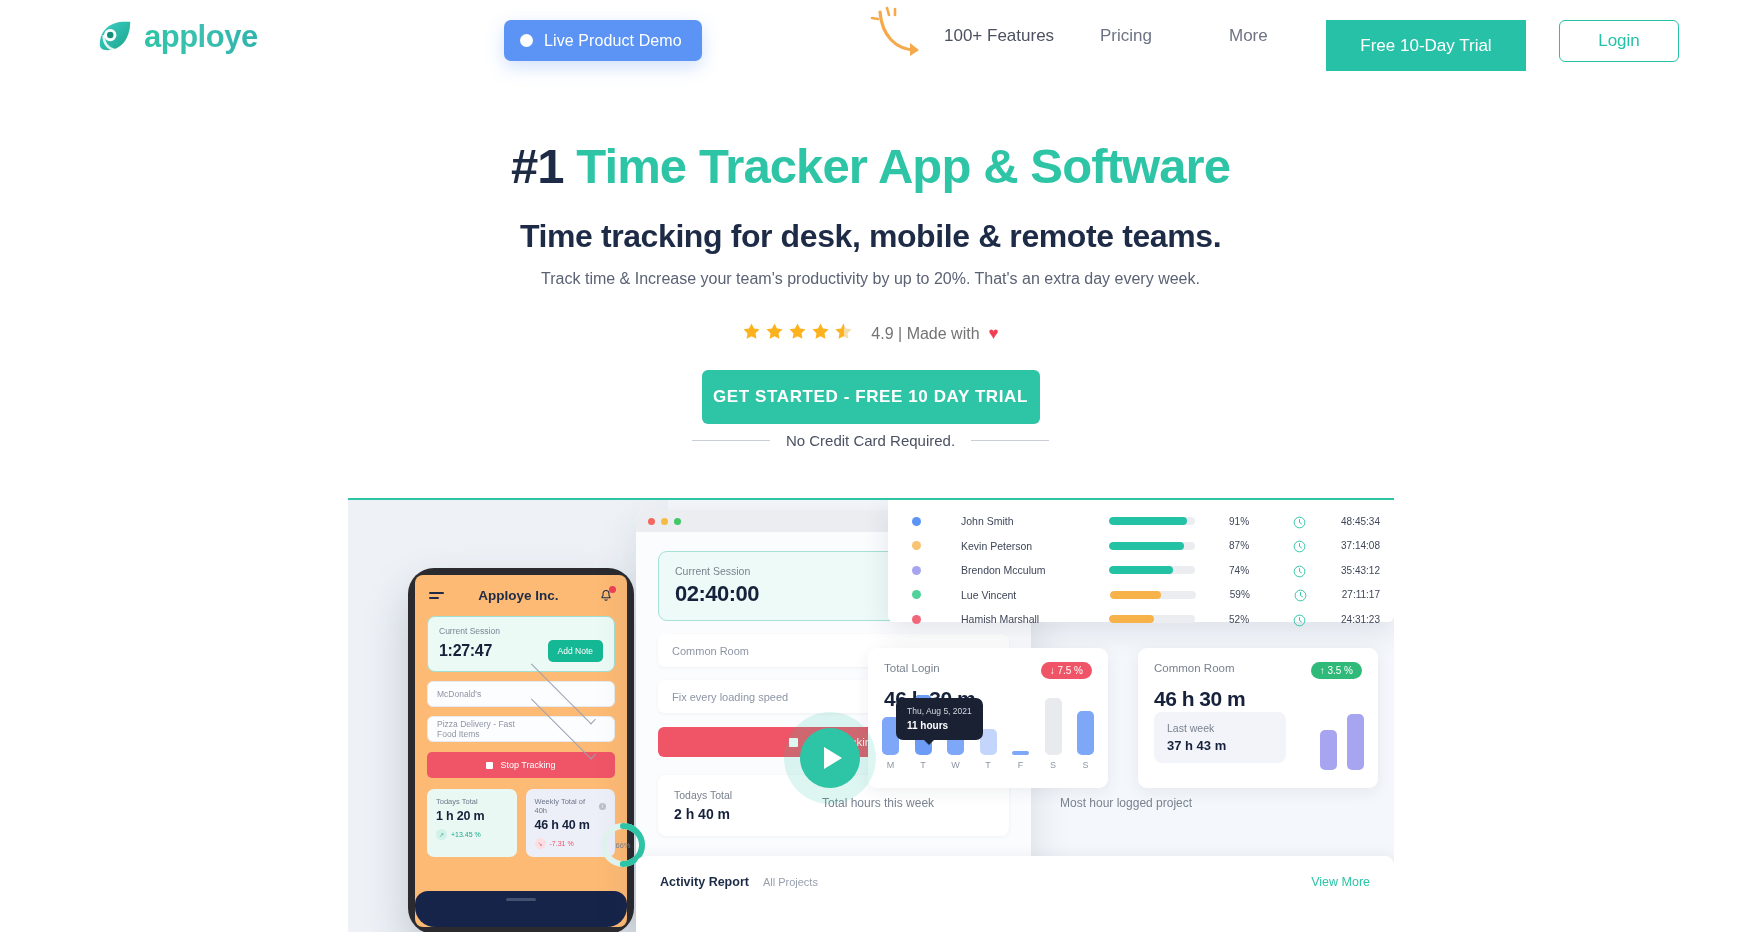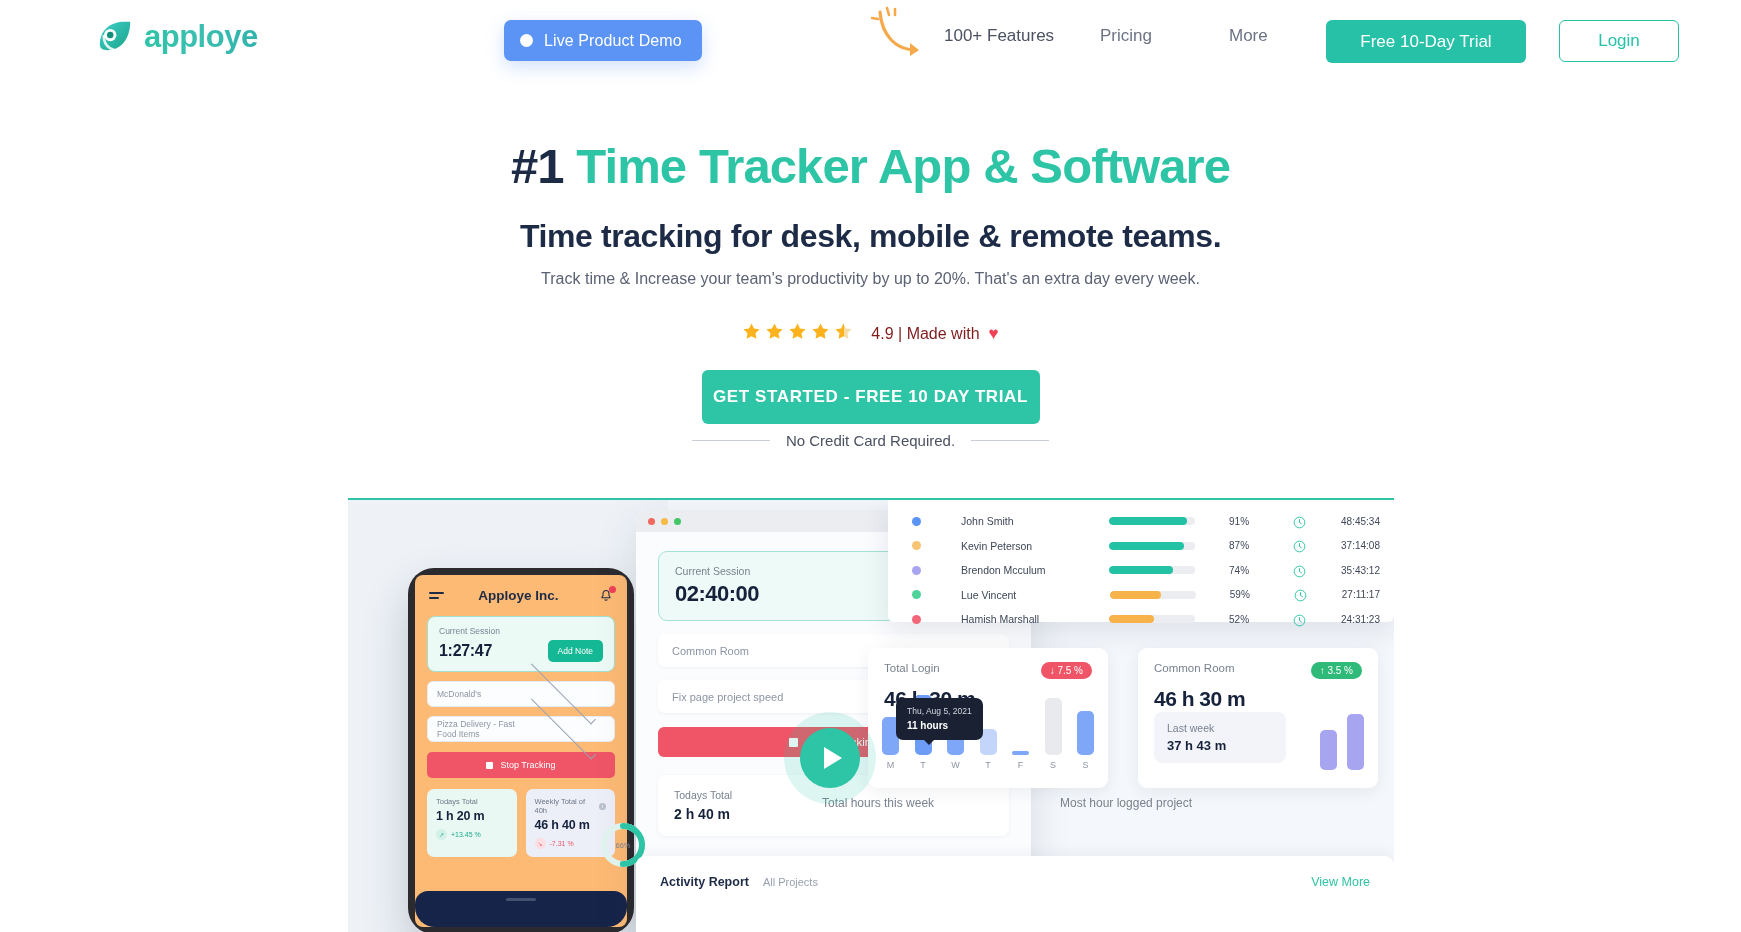--- a/index.html
+++ b/index.html
@@ -38,22 +38,22 @@
 
   .nav-link {
     position: absolute; top: 26px; font-size: 17px; color: #6d7384;
     text-decoration: none; cursor: pointer; font-weight: 400;
   }
   .nav-link.features { left: 944px; color:#4b5161; }
   .nav-link.pricing  { left: 1100px; }
   .nav-link.more     { left: 1229px; }
 
   .trial-btn {
-    position: absolute; left: 1326px; top: 20px; width: 200px; height: 43px;
-    background: #26c1a7; border: none; border-radius: 6px; color: #fff;
+    position: absolute; left: 1326px; top: 20px; width: 200px; height: 51px;
+    background: #26c1a7; border: none; border-radius: 0; color: #fff;
     font-size: 17px; font-weight: 400; cursor: pointer;
     font-family: "Liberation Sans", sans-serif;
   }
   .login-btn {
     position: absolute; left: 1559px; top: 20px; width: 120px; height: 42px;
     background: #fff; border: 1.5px solid #26c1a7; border-radius: 6px; color: #26c1a7;
     font-size: 17px; font-weight: 400; cursor: pointer;
     font-family: "Liberation Sans", sans-serif;
   }
 
@@ -63,21 +63,21 @@
         font-size: 49px; font-weight: 800; letter-spacing: -0.9px; color:#1e2b46; }
   .h1 .accent { color: #2ec4a6; }
   .h2 { position:absolute; top: 218px; left:0; width:1741px;
         font-size: 32px; font-weight: 700; color: #1e2b46; letter-spacing:-0.4px; }
   .sub { position:absolute; top: 270px; left:0; width:1741px;
          font-size: 16px; color: #5b6274; font-weight: 400; }
 
   .rating { position:absolute; top: 322px; left: 0; width: 1741px;
             display:flex; justify-content:center; align-items:center; gap: 9px; }
   .stars { display:flex; gap: 4px; align-items:center; }
-  .rating-text { font-size: 16px; color:#7f1d1d; margin-left: 9px; }
+  .rating-text { font-size: 16px; color:#737373; margin-left: 9px; }
   .heart { color: #ef4056; font-size: 17px; }
 
   .cta {
     position:absolute; top: 370px; left: 50%; transform: translateX(-50%);
     width: 338px; height: 54px; background:#2ec4a6; border:none; border-radius: 6px;
     color:#fff; font-size: 17px; font-weight: 700; letter-spacing: .6px; cursor:pointer;
     font-family: "Liberation Sans", sans-serif;
   }
   .nocard { position:absolute; top: 432px; left:0; width:1741px;
             display:flex; justify-content:center; align-items:center; gap:16px; }
@@ -424,21 +424,21 @@
           <div class="lbl">Current Session</div>
           <div class="time">02:40:00</div>
         </div>
         <button class="dk-addnote">Add Note</button>
       </div>
 
       <div class="dk-field">
         <span>Common Room</span>
       </div>
       <div class="dk-field">
-        <span>Fix page project speed</span>
+        <span>Fix every loading speed</span>
       </div>
 
       <div class="dk-stop">
         <span class="sq"></span>
         <span>Stop Tracking</span>
       </div>
 
       <div class="dk-total">
         <div class="t">Todays Total</div>
         <div class="v">2 h 40 m</div>

